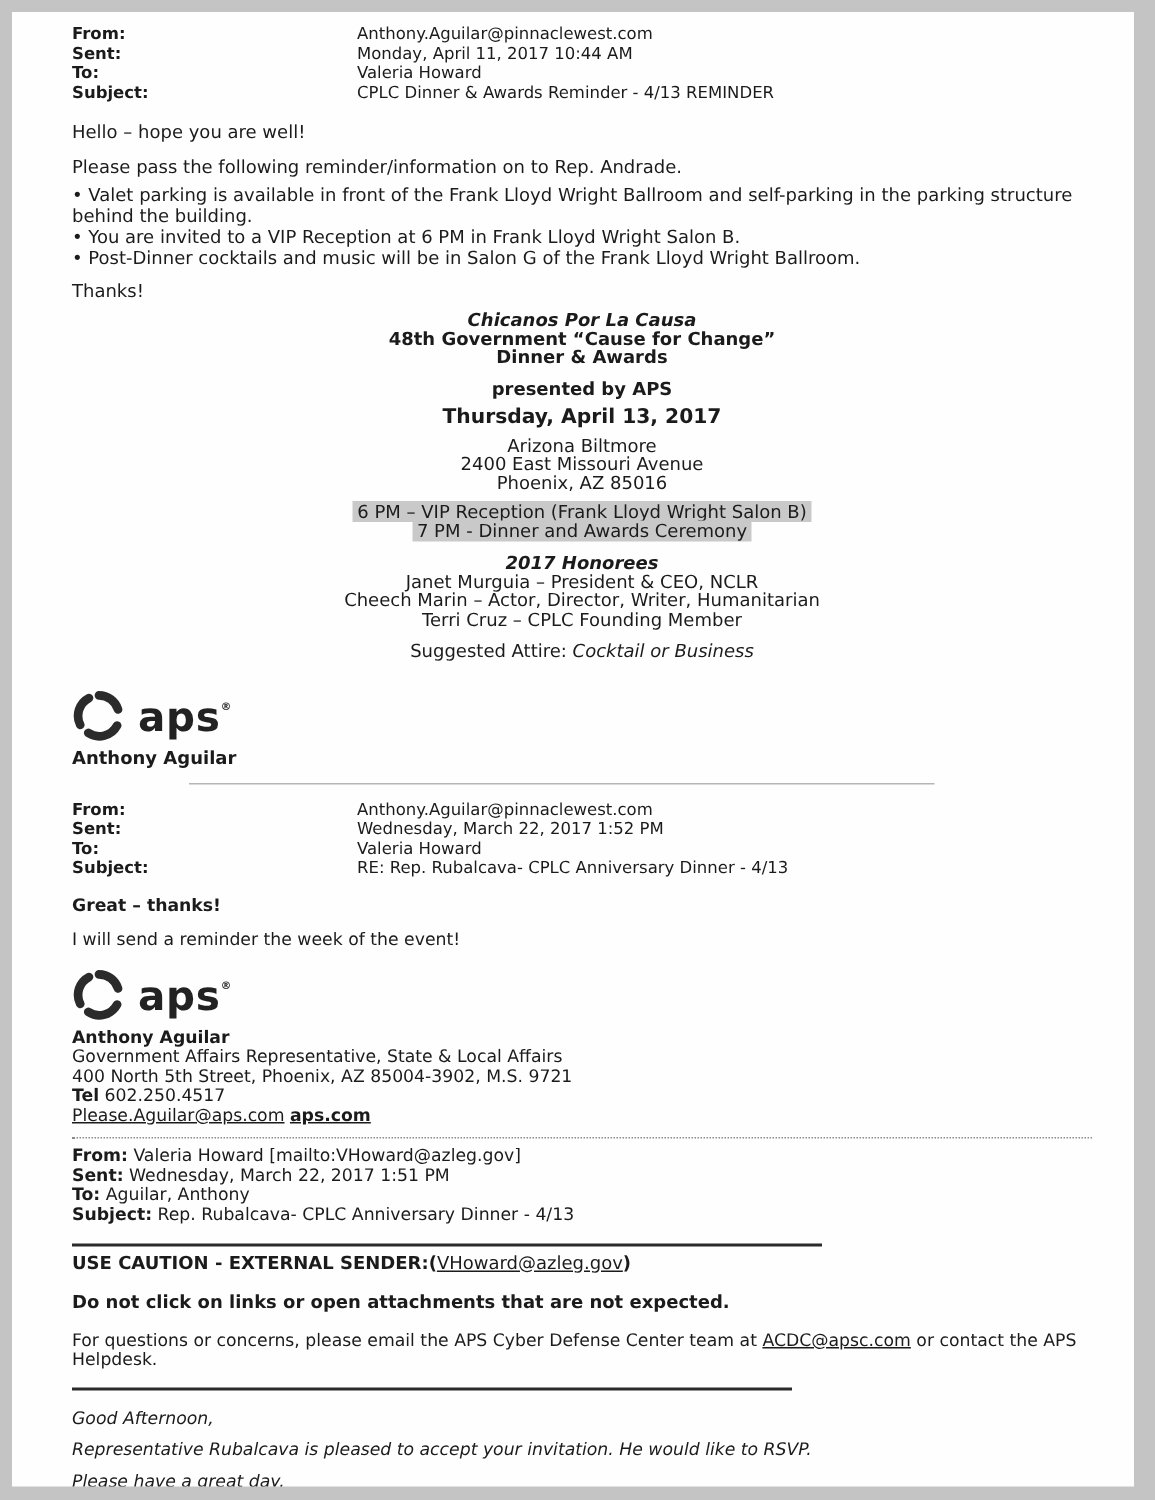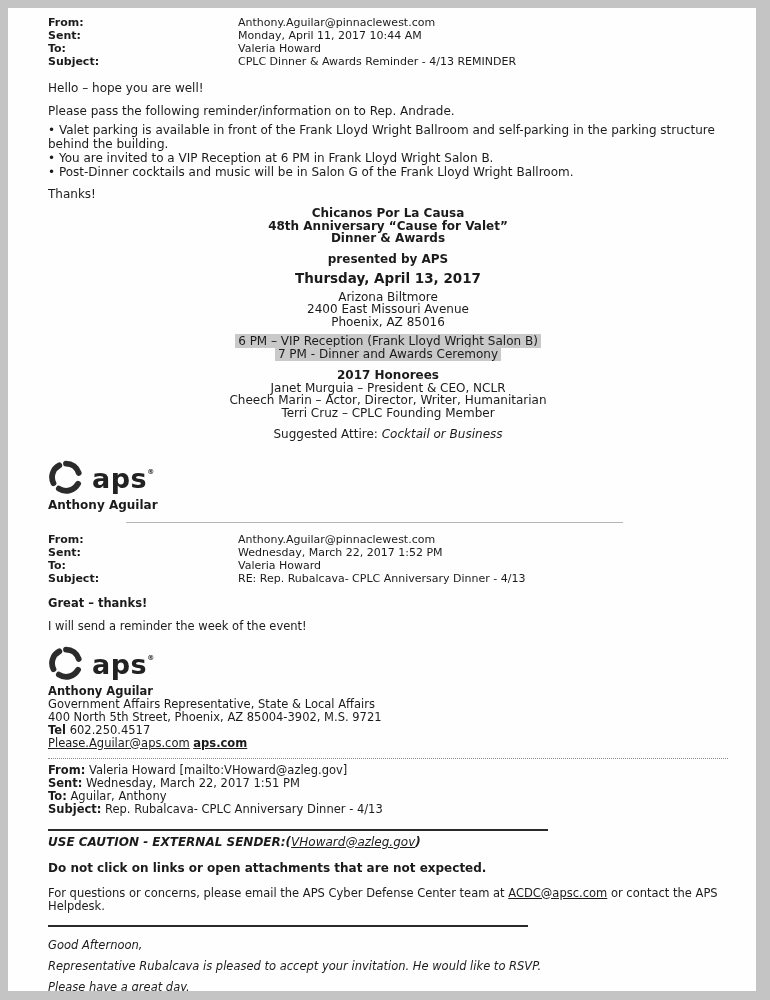--- a/index.html
+++ b/index.html
@@ -14,21 +14,21 @@
 
   
   .p{font-size:12px;line-height:14px;margin:0;}
   .mt-hello{margin-top:13px;}
   .mt9{margin-top:9px;} .mt5{margin-top:5px;} .mt8{margin-top:8px;}
   .bullets .p{margin:0;}
 
   
   .event{text-align:center;font-size:12px;line-height:12.5px;margin-top:6px;}
   .event .b{font-weight:bold;}
-  .event .bi{font-weight:bold;}
+  .event .bi{font-weight:bold;font-style:italic;}
   .event .gap8{margin-top:8px;} .event .gap6{margin-top:6px;}
   .event .date{font-size:13.5px;font-weight:bold;margin-top:7px;}
   .sched{margin-top:7px;line-height:13px;}
   .hl{background:#c9c9c9;display:inline;padding:0 3px;}
   .attire{margin-top:9px;}
   .attire .it{font-style:italic;}
 
   
   .aps-block{margin-top:22px;}
   .aps-row{display:flex;align-items:center;gap:8px;height:32px;}
@@ -51,21 +51,21 @@
   .sig2 .tel-lab{font-weight:bold;}
   .link{color:#1b1b1b;text-decoration:underline;}
   .link.bold{font-weight:bold;}
 
   
   .hdr3{margin-top:5px;font-size:11.5px;line-height:13px;}
   .hdr3 .lab{font-weight:bold;}
   .hdr3 p{margin:0;}
 
   
-  .caution-title{font-size:12px;margin-top:4px;font-style:italic;}
+  .caution-title{font-size:12px;margin-top:4px;}
   .caution-title .b{font-weight:bold;}
   .caution-warn{font-weight:bold;font-size:12px;margin-top:9px;}
   .caution-info{font-size:11.5px;line-height:13.5px;margin-top:8px;max-width:680px;}
 
   
   .reply .p{font-size:11.5px;line-height:13px;font-style:italic;}
   .mt-good{margin-top:12px;} .mt-rep{margin-top:8px;}
 </style>
 </head>
 <body>
@@ -87,21 +87,21 @@
   <p class="p mt9">Please pass the following reminder/information on to Rep. Andrade.</p>
   <div class="bullets mt5">
     <p class="p">• Valet parking is available in front of the Frank Lloyd Wright Ballroom and self-parking in the parking structure behind the building.</p>
     <p class="p">• You are invited to a VIP Reception at 6 PM in Frank Lloyd Wright Salon B.</p>
     <p class="p">• Post-Dinner cocktails and music will be in Salon G of the Frank Lloyd Wright Ballroom.</p>
   </div>
   <p class="p mt8">Thanks!</p>
 
   <div class="event">
     <div class="bi">Chicanos Por La Causa</div>
-    <div class="b">48th Anniversary “Cause for Valet”</div>
+    <div class="b">48th Government “Cause for Change”</div>
     <div class="b">Dinner &amp; Awards</div>
     <div class="b gap8">presented by APS</div>
     <div class="date">Thursday, April 13, 2017</div>
     <div class="gap6">
       <div>Arizona Biltmore</div>
       <div>2400 East Missouri Avenue</div>
       <div>Phoenix, AZ 85016</div>
     </div>
     <div class="sched">
       <div><span class="hl">6 PM – VIP Reception (Frank Lloyd Wright Salon B)</span></div>

